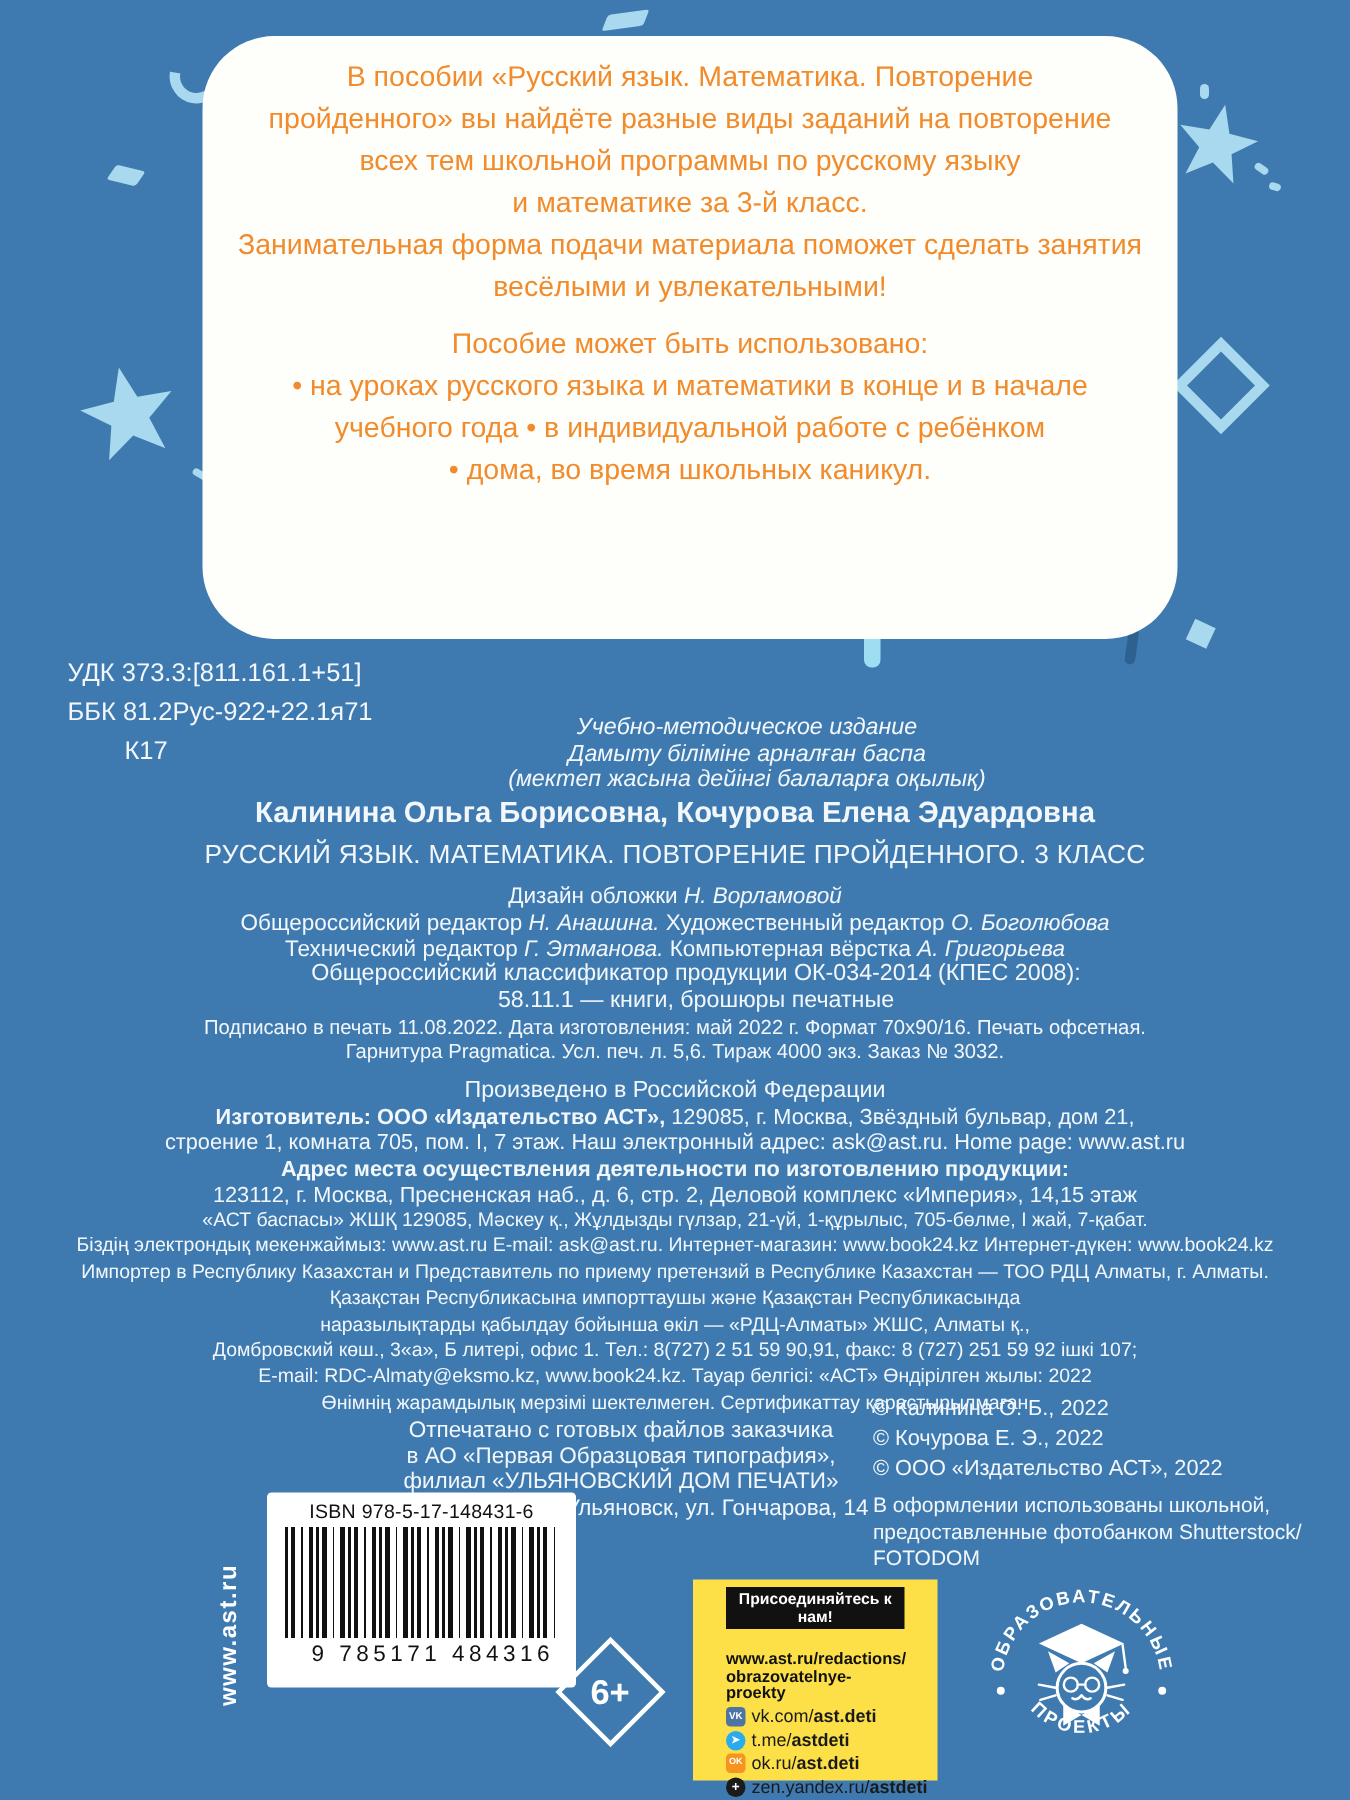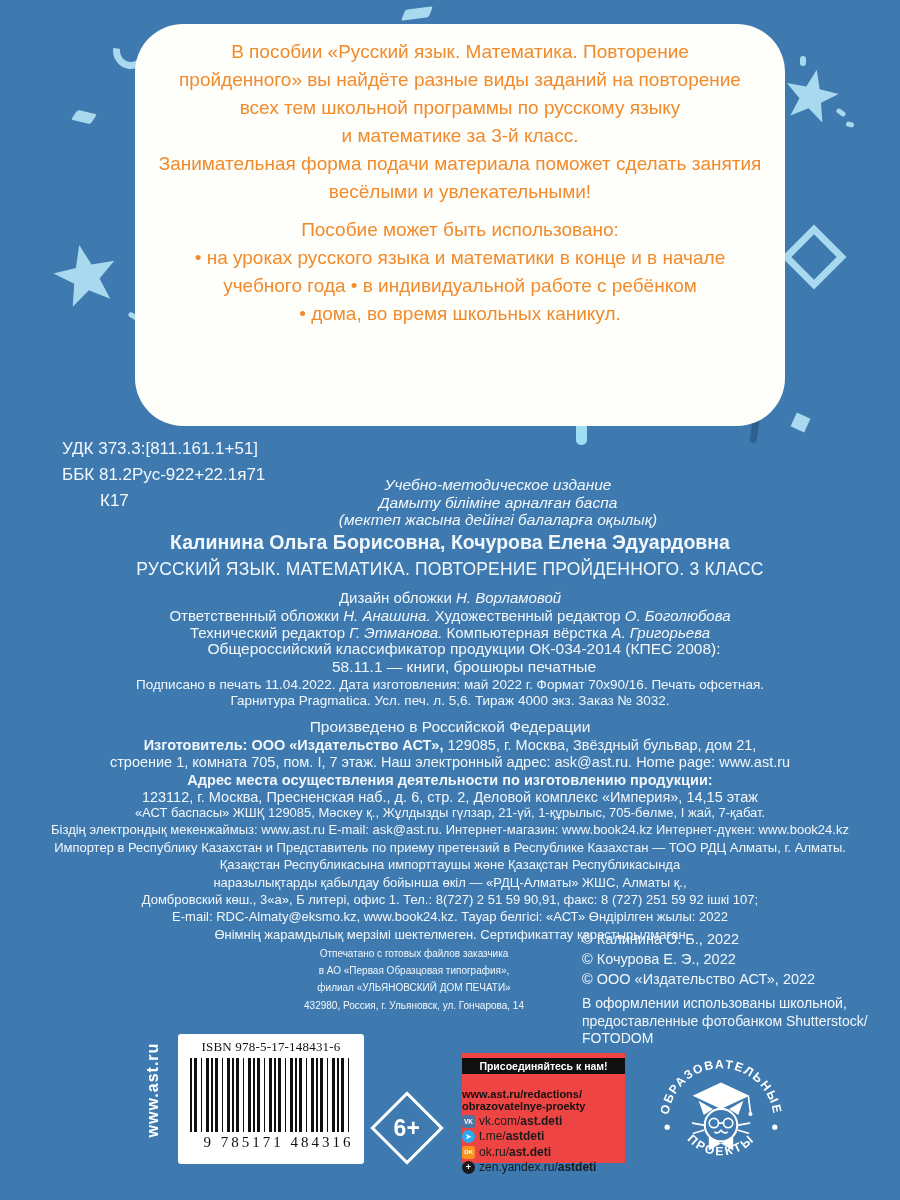--- a/index.html
+++ b/index.html
@@ -25,48 +25,48 @@
   .star-svg{position:absolute;fill:#A9D9EE;}
   
   .blurb-card{
     left:135px;top:24px;width:650px;height:402px;background:#FEFEFB;border-radius:48px;
     color:#F18B2B;font-weight:normal;text-align:center;box-sizing:border-box;padding-top:14px;
   }
   .blurb-sec{margin-bottom:10px;}
   .blurb-line{font-size:19px;line-height:28px;white-space:nowrap;}
   
   .wtxt{color:#F2F7FB;}
-  .udk{left:62px;top:436px;font-size:17px;line-height:26px;}
+  .udk{left:45px;top:436px;font-size:17px;line-height:26px;}
   .udk .k17{padding-left:38px;}
   .edition{left:0;right:0;top:476px;text-align:center;font-style:italic;font-size:15.5px;line-height:17.5px;transform:translateX(48px);}
   .cblock{left:0;right:0;text-align:center;}
   .authors{top:531px;font-size:19.5px;font-weight:bold;}
   .btitle{top:559px;font-size:17.5px;font-weight:normal;letter-spacing:.2px;}
   .credits{top:589px;font-size:15px;line-height:17.5px;}
   .classifier{top:640px;font-size:15.5px;line-height:17.5px;padding-left:28px;}
   .printinfo{top:677px;font-size:13.5px;line-height:16px;}
   .produced{top:718px;font-size:15.5px;}
   .maker{top:737px;font-size:14.5px;line-height:17px;}
   .addr{top:772px;font-size:14.5px;line-height:17px;}
   .kazakh{top:804px;font-size:13px;line-height:17.4px;}
-  .printed{left:164px;top:945px;width:500px;text-align:center;font-size:10px;line-height:17.2px;}
+  .printed{left:164px;top:945px;width:500px;text-align:center;font-size:15px;line-height:17.2px;}
   .copyright{left:582px;top:929px;font-size:14.5px;line-height:20px;}
   .design-note{margin-top:6px;font-size:14px;line-height:17.5px;}
   
   .vertical-site{left:153px;top:1090px;transform:translate(-50%,-50%) rotate(-90deg);white-space:nowrap;
     color:#fff;font-weight:bold;font-size:16px;letter-spacing:1px;}
-  .barcode{left:178px;top:1034px;width:186px;height:130px;background:#fff;border-radius:3px;text-align:center;color:#111;box-sizing:border-box;font-family:Liberation Serif, serif;}
+  .barcode{left:178px;top:995px;width:206px;height:130px;background:#fff;border-radius:3px;text-align:center;color:#111;box-sizing:border-box;}
   .isbn{font-size:13px;margin-top:5px;letter-spacing:.2px;}
   .bars{height:74px;margin:3px 12px 0;
     background:repeating-linear-gradient(90deg,#111 0 2px,#fff 2px 4px,#111 4px 7px,#fff 7px 11px,#111 11px 12px,#fff 12px 16px,#111 16px 19px,#fff 19px 21px);}
   .bdigits{font-size:15px;letter-spacing:3px;margin-top:2px;padding-left:15px;}
   .age{left:381px;top:1102px;width:46px;height:46px;border:3px solid #fff;transform:rotate(45deg);
     display:flex;align-items:center;justify-content:center;}
   .age span{transform:rotate(-45deg);color:#fff;font-weight:bold;font-size:23px;}
-  .social{left:462px;top:1053px;width:163px;height:110px;background:#ef4444;padding:5px 0;box-sizing:border-box;}
+  .social{left:462px;top:1053px;width:163px;height:134px;background:#fde047;padding:5px 22px;box-sizing:border-box;}
   .s-header{background:#111;color:#fff;font-size:10.5px;font-weight:bold;text-align:center;padding:2px 0;}
   .s-url{font-size:11px;font-weight:bold;color:#111;line-height:11.5px;margin-top:15px;}
   .s-row{display:flex;align-items:center;gap:4px;margin-top:2.5px;font-size:12px;color:#1a1a1a;line-height:13px;}
   .s-icon{width:13px;height:13px;border-radius:3px;color:#fff;font-size:6.5px;font-weight:bold;
     display:flex;align-items:center;justify-content:center;flex:0 0 13px;}
   .i-vk{background:#4C75A3;}
   .i-tg{background:#2AABEE;border-radius:50%;font-size:7px;}
   .i-ok{background:#F7931E;font-size:6px;}
   .i-zen{background:#1b1b1b;border-radius:50%;font-size:9px;}
   .logo-svg{left:654px;top:1050px;}
@@ -126,30 +126,30 @@
     <div>Учебно-методическое  издание</div>
     <div>Дамыту  біліміне арналған  баспа</div>
     <div>(мектеп жасына дейінгі балаларға оқылық)</div>
   </div>
 
 <div class="abs wtxt cblock authors">Калинина Ольга Борисовна, Кочурова Елена Эдуардовна</div>
 <div class="abs wtxt cblock btitle">РУССКИЙ ЯЗЫК. МАТЕМАТИКА. ПОВТОРЕНИЕ ПРОЙДЕННОГО. 3 КЛАСС</div>
 
 <div class="abs wtxt cblock credits">
   <div><span>Дизайн обложки </span><i>Н. Ворламовой</i></div>
-  <div><span>Ответственный обложки </span><i>Н. Анашина.</i><span> Художественный редактор </span><i>О. Боголюбова</i></div>
+  <div><span>Общероссийский редактор </span><i>Н. Анашина.</i><span> Художественный редактор </span><i>О. Боголюбова</i></div>
   <div><span>Технический редактор </span><i>Г. Этманова.</i><span> Компьютерная вёрстка </span><i>А. Григорьева</i></div>
 </div>
 
 <div class="abs wtxt cblock classifier">
     <div>Общероссийский классификатор продукции ОК-034-2014 (КПЕС 2008):</div>
     <div>58.11.1 — книги, брошюры печатные</div>
   </div>
 <div class="abs wtxt cblock printinfo">
-    <div>Подписано в печать 11.04.2022. Дата изготовления: май 2022 г. Формат 70х90/16. Печать офсетная.</div>
+    <div>Подписано в печать 11.08.2022. Дата изготовления: май 2022 г. Формат 70х90/16. Печать офсетная.</div>
     <div>Гарнитура Pragmatica. Усл. печ. л. 5,6. Тираж 4000 экз. Заказ № 3032.</div>
   </div>
 <div class="abs wtxt cblock produced">Произведено в Российской Федерации</div>
 
 <div class="abs wtxt cblock maker">
   <div><b>Изготовитель: ООО «Издательство АСТ», </b><span>129085, г. Москва, Звёздный бульвар, дом 21,</span></div>
   <div>строение 1, комната 705, пом. I, 7 этаж. Наш электронный адрес: ask@ast.ru. Home page: www.ast.ru</div>
 </div>
 
 <div class="abs wtxt cblock addr">

